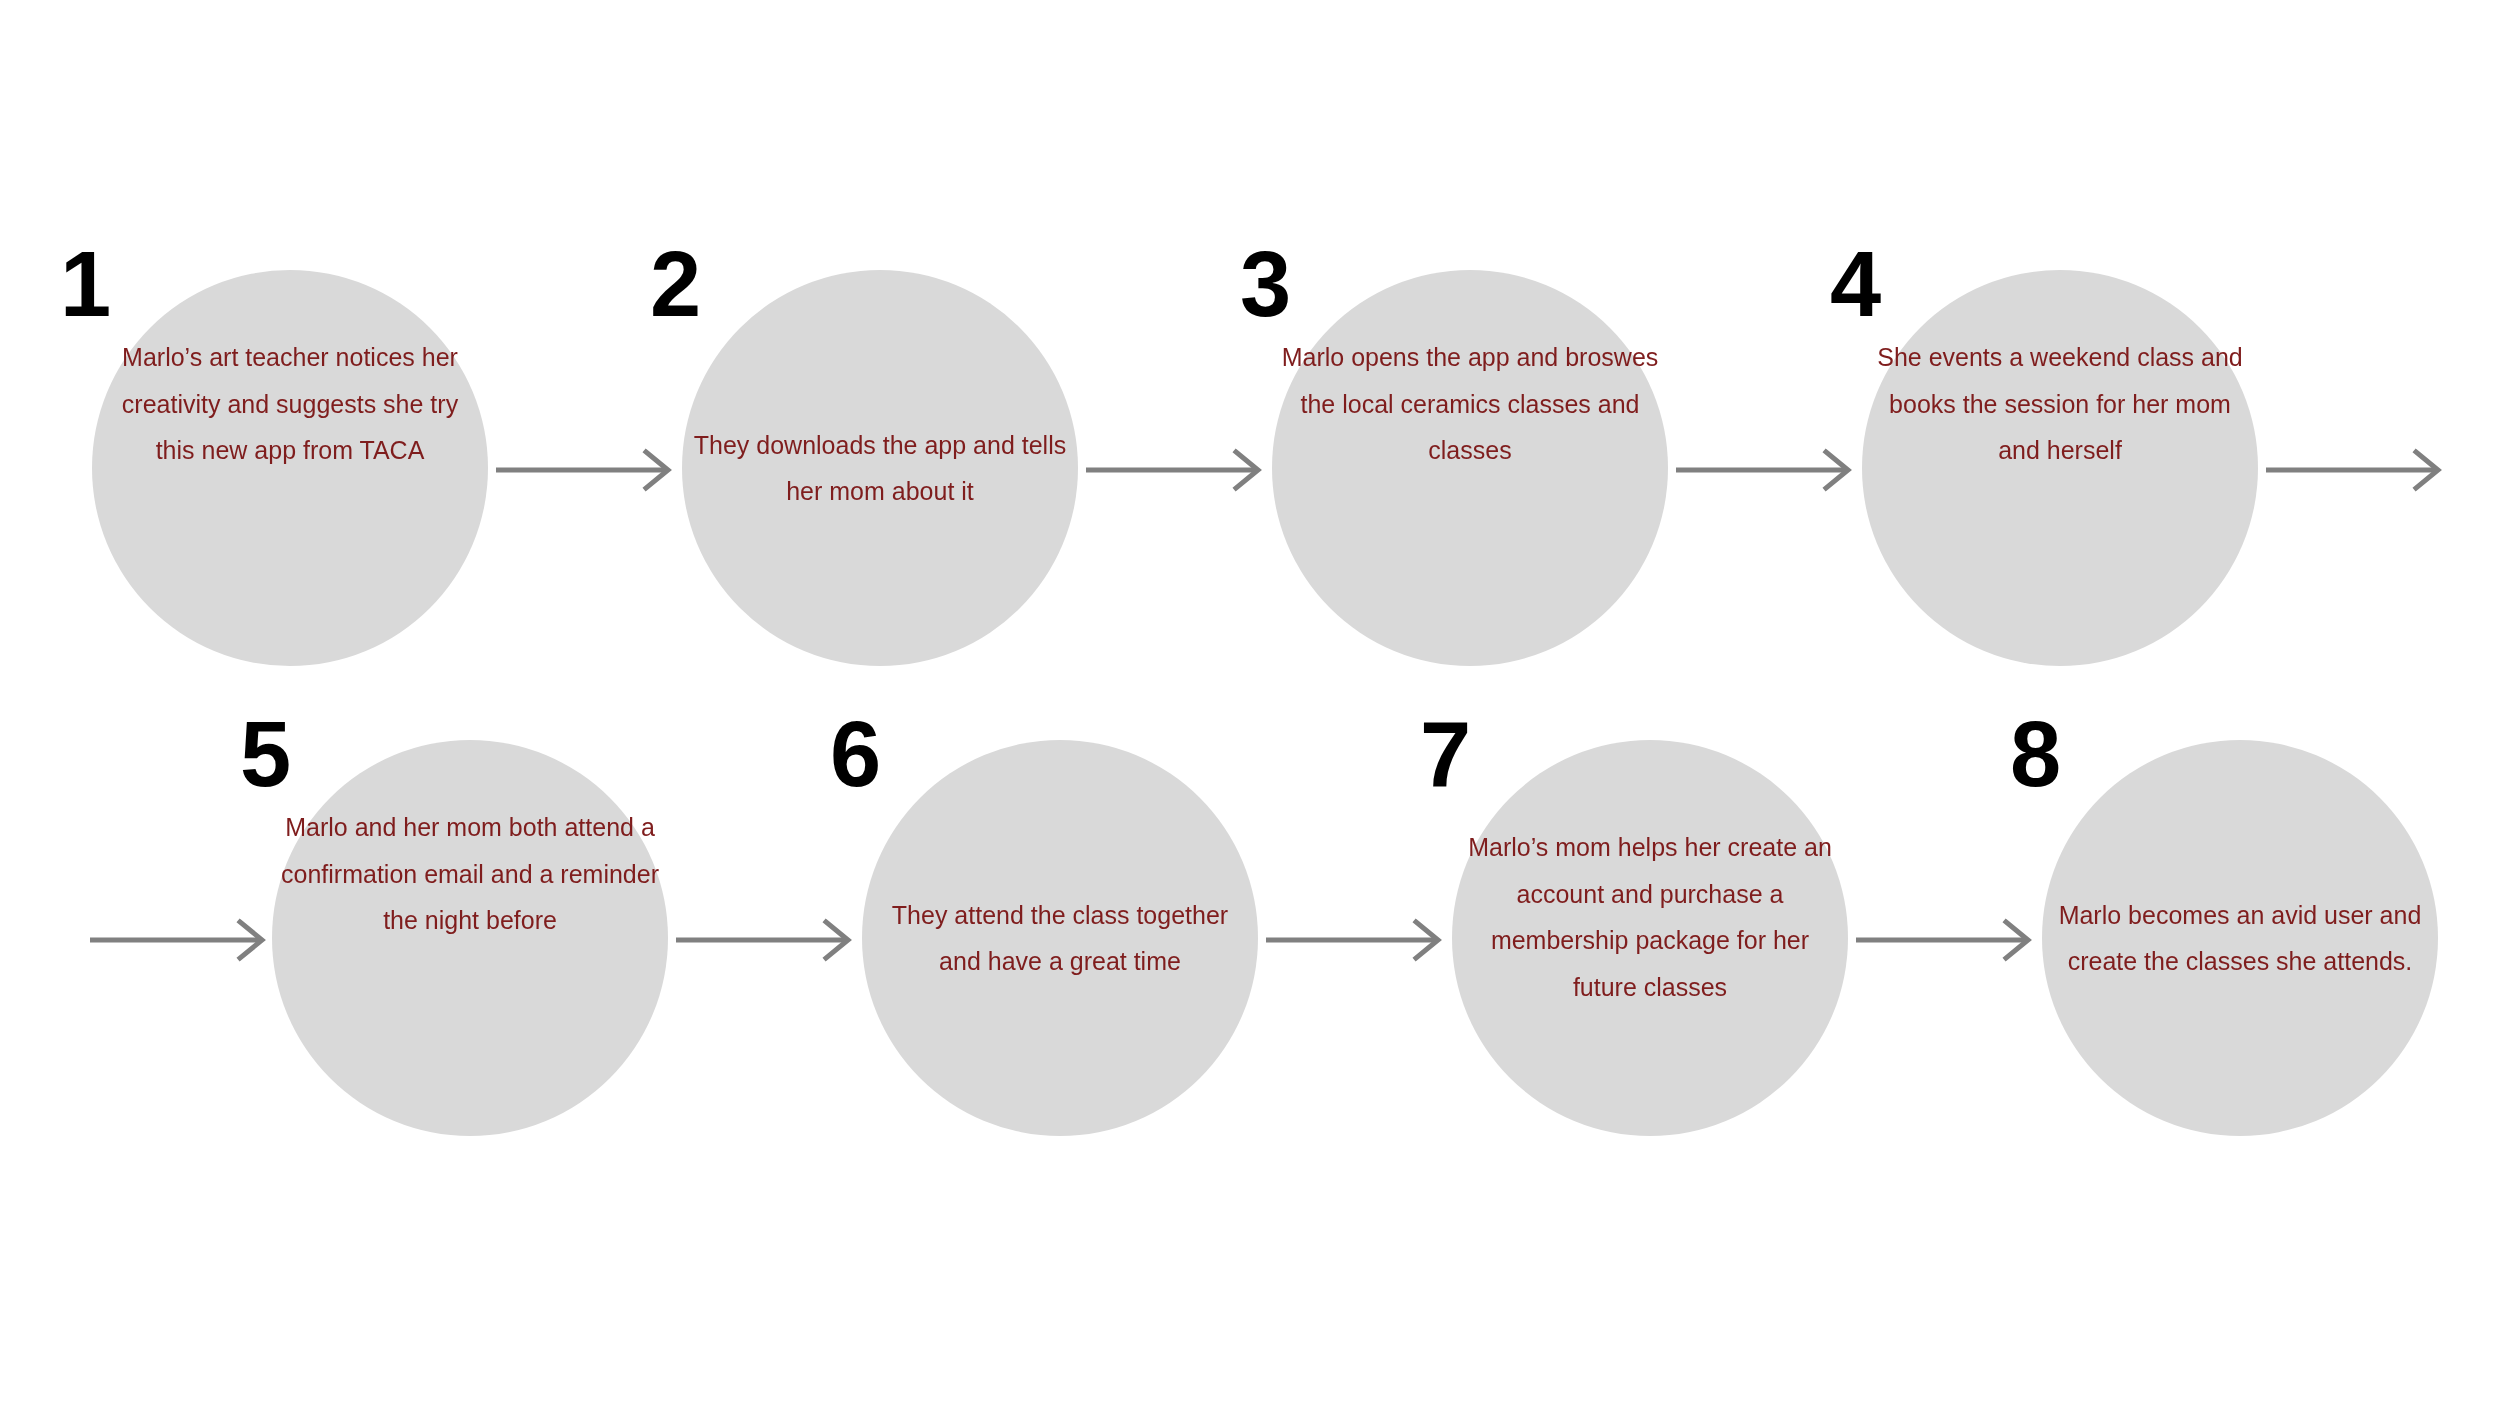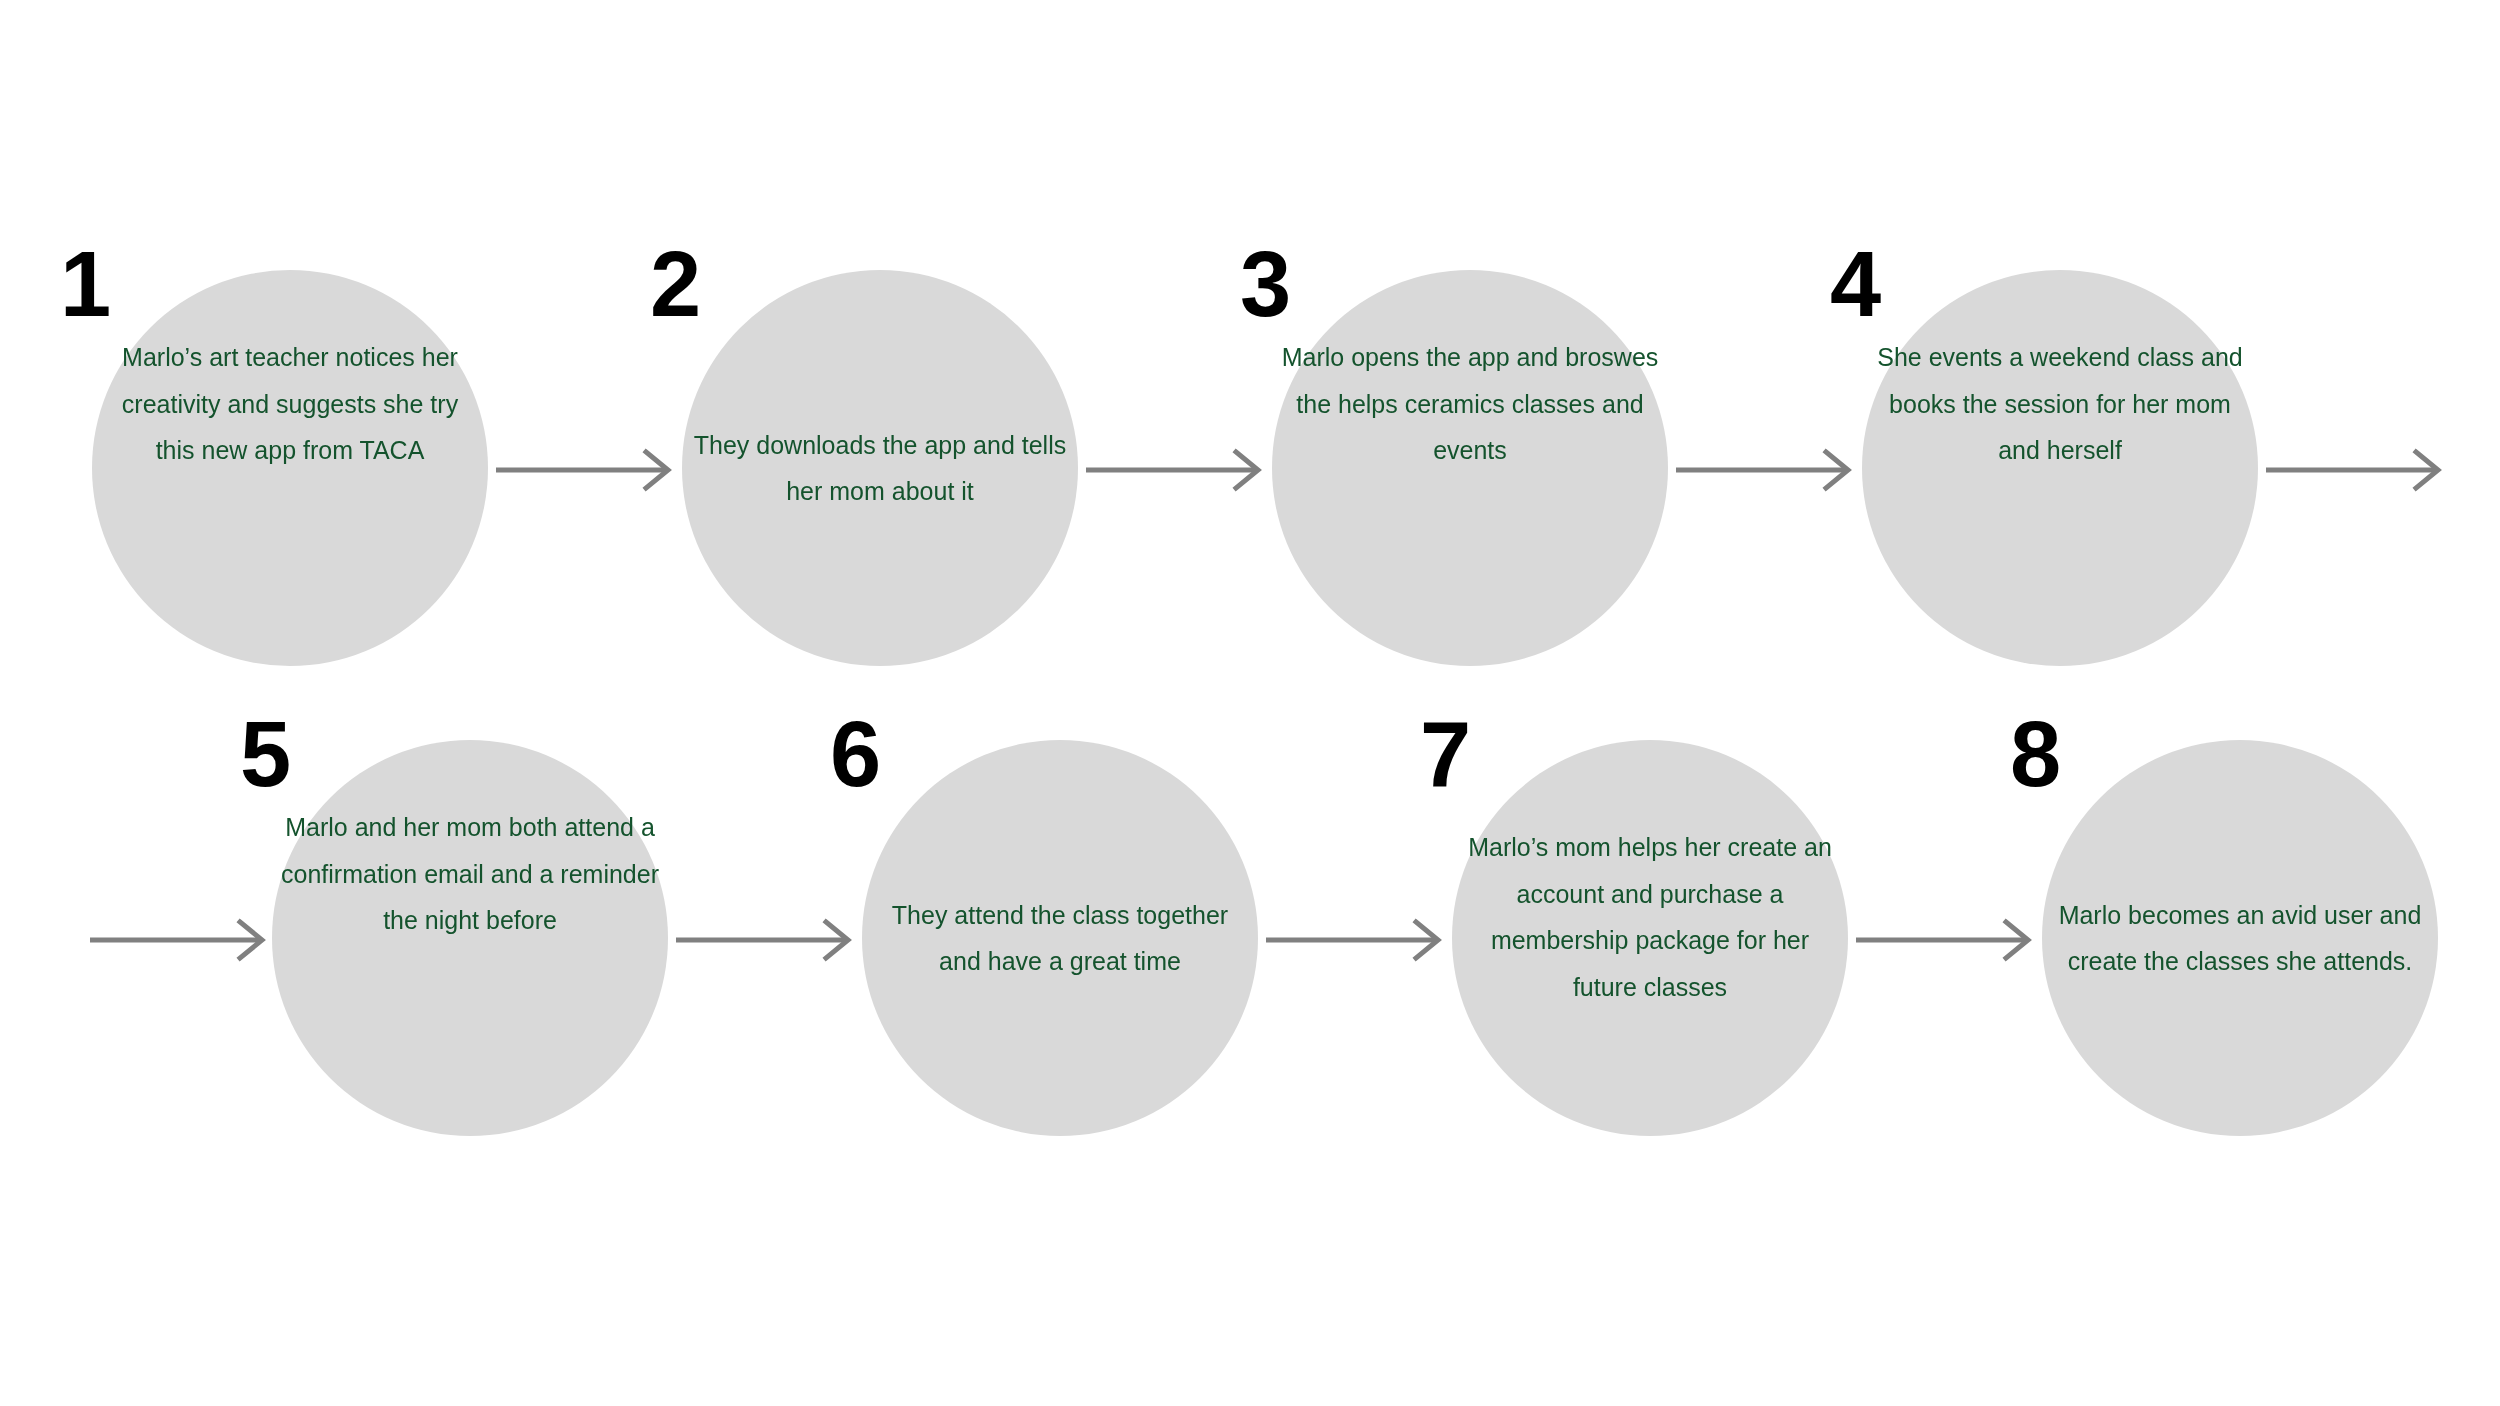--- a/index.html
+++ b/index.html
@@ -65,21 +65,21 @@
     justify-content: center;
     box-sizing: border-box;
     padding: 0 8px;
   }
   .step-text p {
     margin: 0;
     width: 100%;
     text-align: center;
     font-size: 25px;
     line-height: 1.86;
-    color: #14532d;
+    color: #7f1d1d;
     font-weight: 400;
   }
   
   .step-text.shift-up   { align-items: flex-start; padding-top: 84px; }
   .step-text.shift-up2  { align-items: flex-start; padding-top: 64px; }
 
   
   .arrow {
     position: absolute;
     height: 60px;
@@ -121,21 +121,21 @@
       <svg width="180" height="60" viewBox="0 0 180 60" aria-hidden="true">
         <line x1="0" y1="30" x2="168" y2="30" stroke="#808080" stroke-width="5"></line>
         <polyline points="150,12 172,30 150,48" fill="none" stroke="#808080" stroke-width="5" stroke-linecap="square" stroke-linejoin="miter"></polyline>
       </svg>
     </div>
 
     <div class="step" style="left:1272px;">
       <div class="circle"></div>
       <div class="step-number">3</div>
       <div class="step-text shift-up2">
-        <p>Marlo opens the app and broswes the helps ceramics classes and events</p>
+        <p>Marlo opens the app and broswes the local ceramics classes and classes</p>
       </div>
     </div>
 
     <div class="arrow" style="left:1676px; top:170px; width:180px;">
       <svg width="180" height="60" viewBox="0 0 180 60" aria-hidden="true">
         <line x1="0" y1="30" x2="168" y2="30" stroke="#808080" stroke-width="5"></line>
         <polyline points="150,12 172,30 150,48" fill="none" stroke="#808080" stroke-width="5" stroke-linecap="square" stroke-linejoin="miter"></polyline>
       </svg>
     </div>
 

